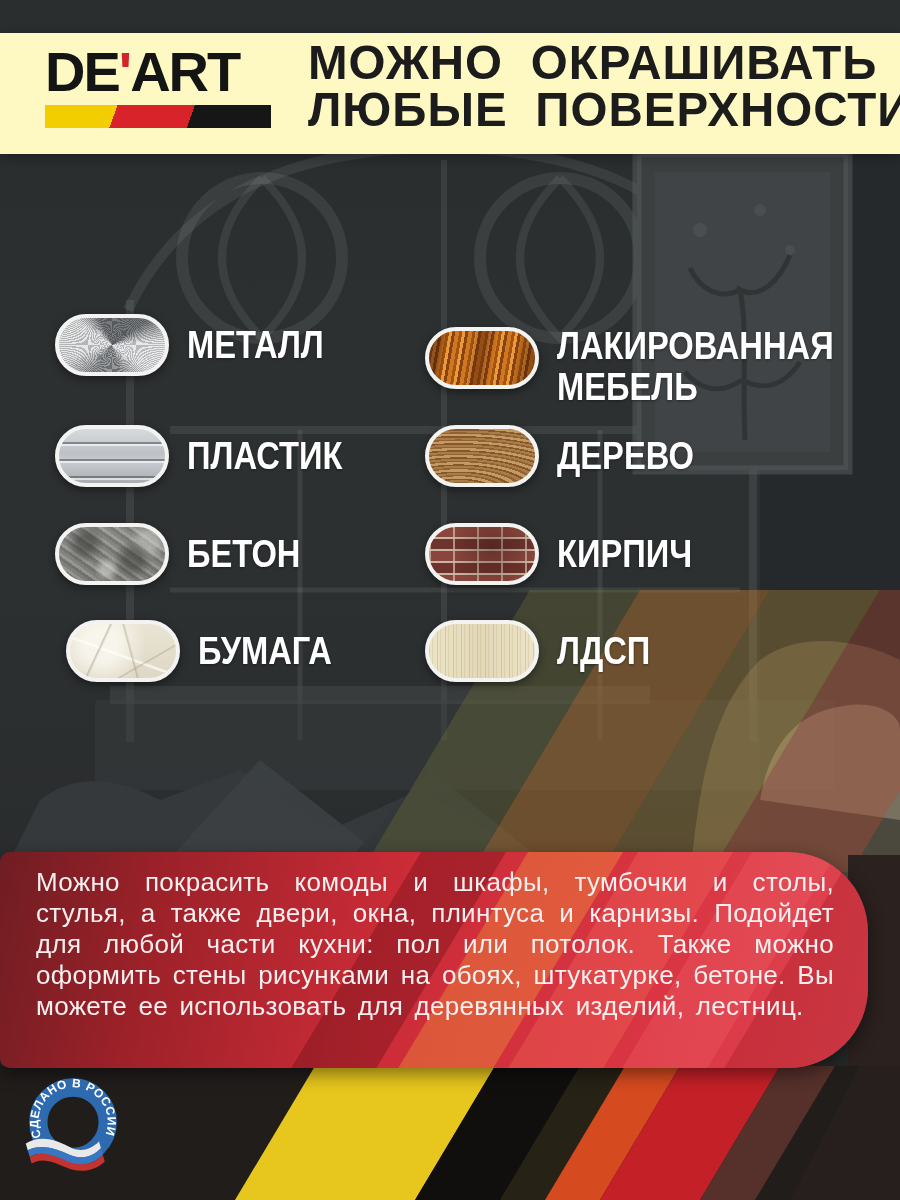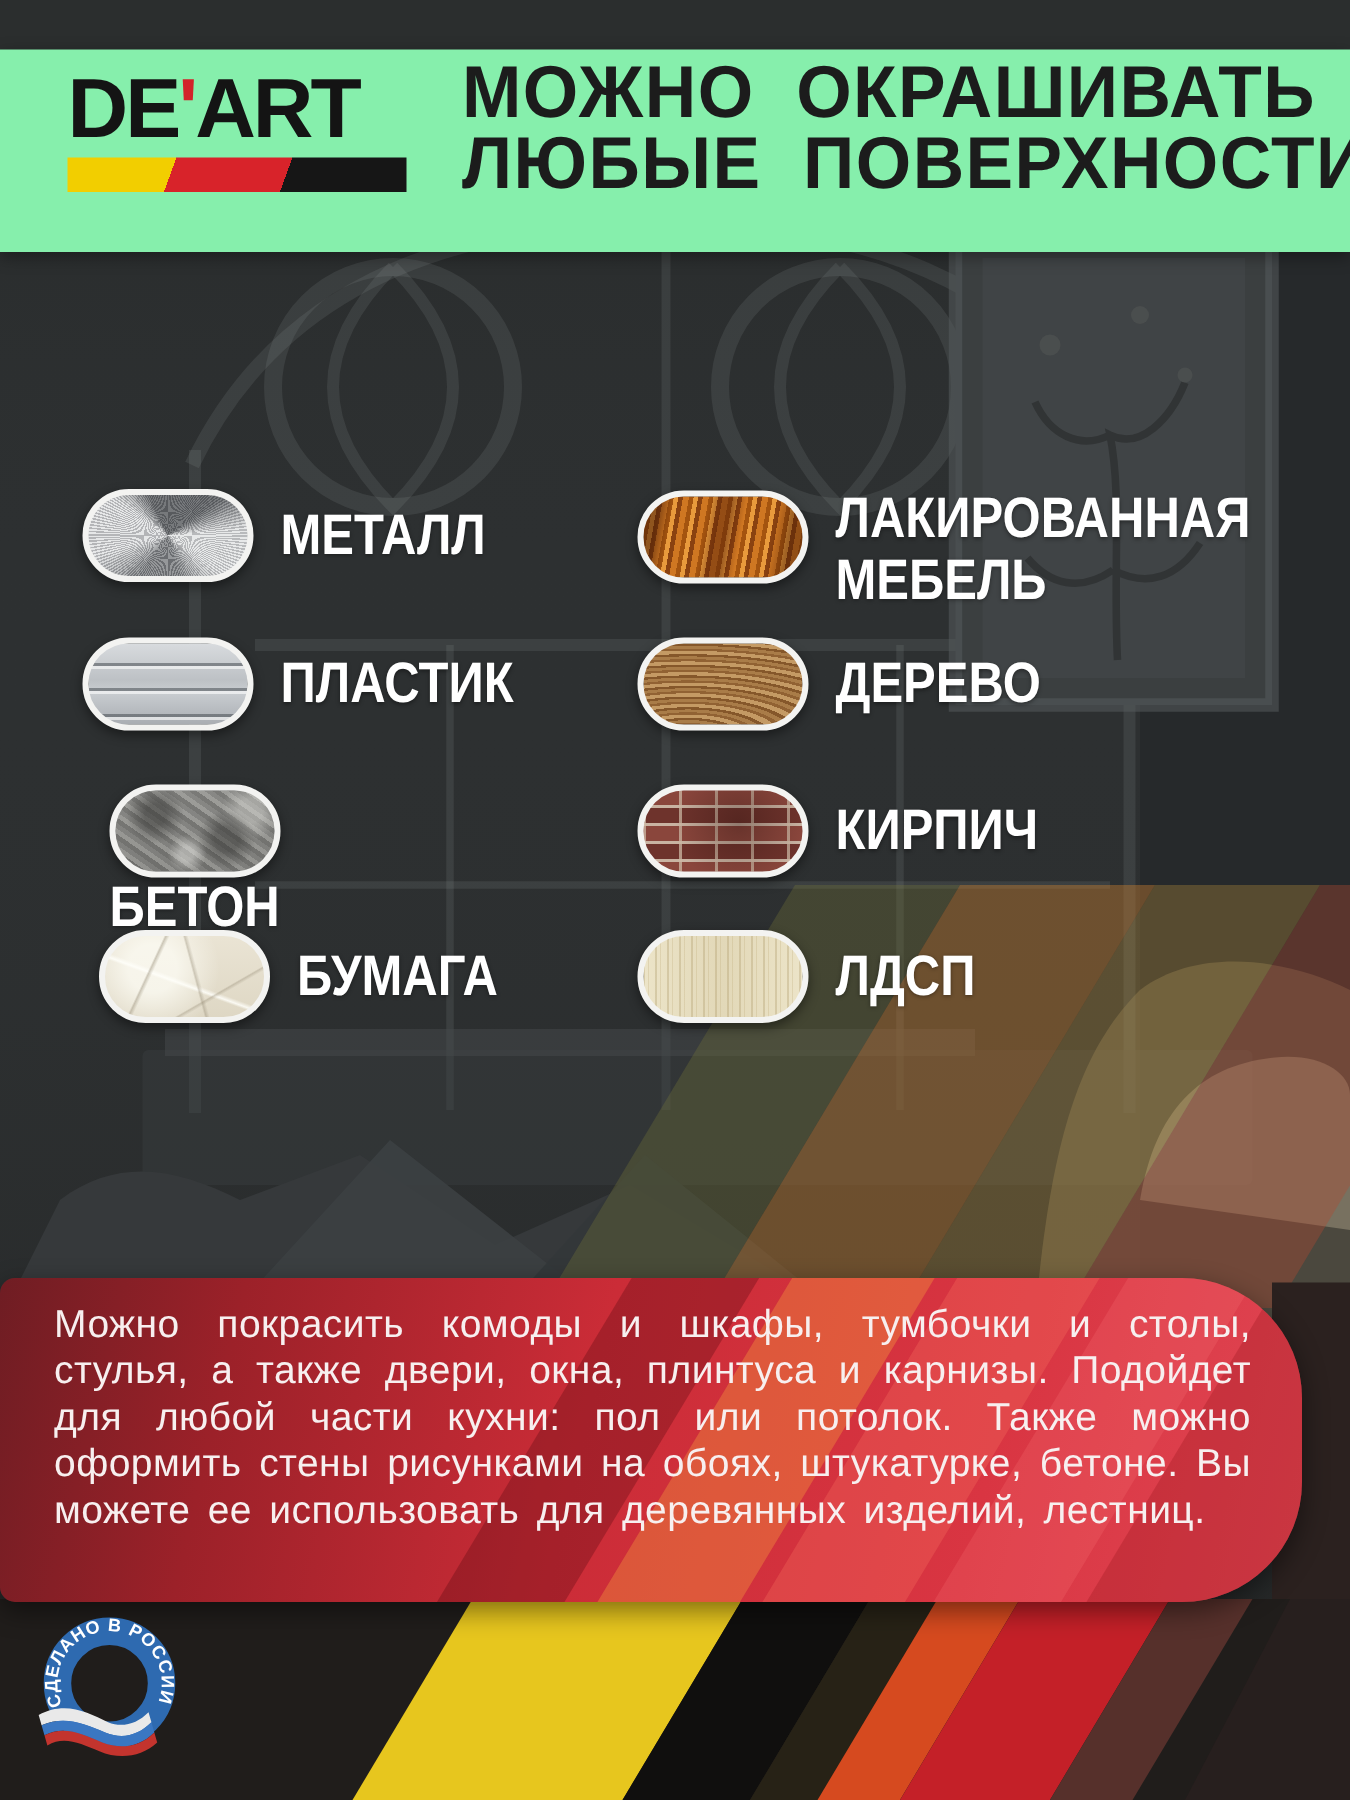--- a/index.html
+++ b/index.html
@@ -6,21 +6,21 @@
   .poster{
     position:relative;width:900px;height:1200px;overflow:hidden;
     background:#2d3031;
     font-family:"Liberation Sans", sans-serif;
     -webkit-font-smoothing:antialiased;
   }
   .poster *{box-sizing:border-box;}
   
   .top-strip{position:absolute;left:0;top:0;width:900px;height:33px;background:#2b2e2e;z-index:4;}
   
-  .header{position:absolute;left:0;top:33px;width:900px;height:135px;background:#86efac;z-index:4;
+  .header{position:absolute;left:0;top:33px;width:900px;height:121px;background:#fef9c3;z-index:4;
           box-shadow:0 3px 10px rgba(0,0,0,.35);}
   .logo{position:absolute;left:45px;top:8px;width:230px;height:95px;}
   .logo-text{font-weight:700;font-size:56px;letter-spacing:-2px;color:#141414;line-height:62px;white-space:nowrap;}
   .logo-text .apos{color:#d2232a;}
   .logo-stripe{position:absolute;left:0;top:64px;width:226px;height:23px;
     background:linear-gradient(110deg,#f2ce00 0 31%,#d8232a 31% 64%,#161616 64% 100%);}
   .title{position:absolute;left:308px;top:6px;width:590px;
     font-weight:700;font-size:49px;line-height:47px;color:#1c1c1c;
     letter-spacing:1px;word-spacing:14px;transform:scaleX(.97);transform-origin:0 0;white-space:nowrap;}
   
@@ -163,29 +163,29 @@
     <div class="logo">
       <div class="logo-text"><span>DE</span><span class="apos">'</span><span>ART</span></div>
       <div class="logo-stripe"></div>
     </div>
     <div class="title">
       <div>МОЖНО ОКРАШИВАТЬ</div>
       <div>ЛЮБЫЕ ПОВЕРХНОСТИ</div>
     </div>
   </div>
 
-  <div class="row" style="left:55px;top:326px;justify-content:center;">
+  <div class="row" style="left:55px;top:314px;justify-content:center;">
     <div class="pill tex-metal"></div>
     <div class="label">МЕТАЛЛ</div>
   </div>
   <div class="row" style="left:55px;top:425px;">
     <div class="pill tex-plastic"></div>
     <div class="label">ПЛАСТИК</div>
   </div>
-  <div class="row" style="left:55px;top:523px;flex-direction:column;">
+  <div class="row" style="left:55px;top:523px;">
     <div class="pill tex-concrete"></div>
     <div class="label">БЕТОН</div>
   </div>
   <div class="row" style="left:66px;top:620px;">
     <div class="pill tex-paper"></div>
     <div class="label">БУМАГА</div>
   </div>
 
   <div class="row two-line" style="left:425px;top:327px;">
     <div class="pill tex-lacquer"></div>

